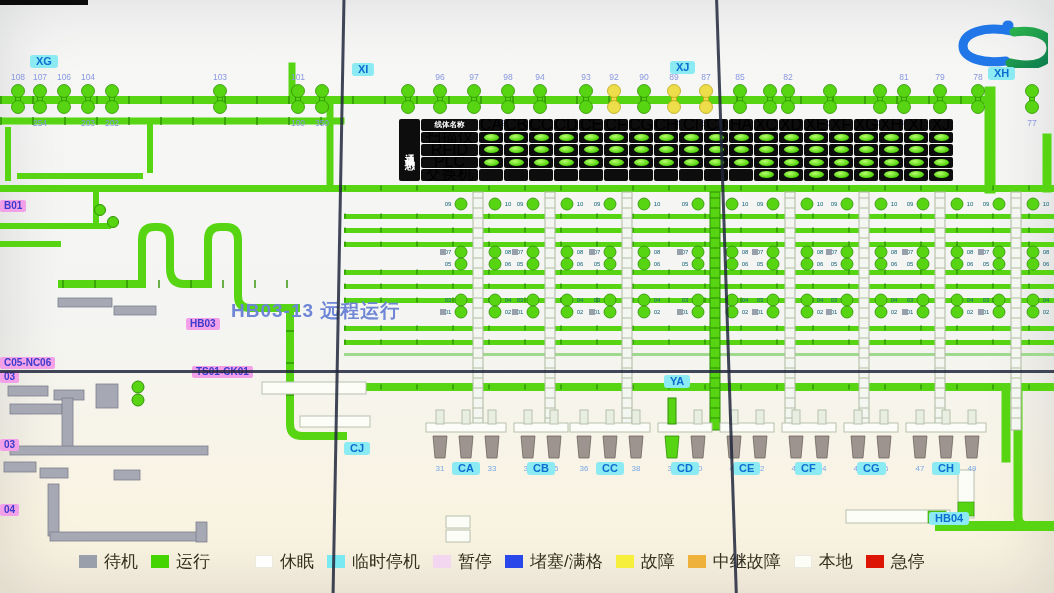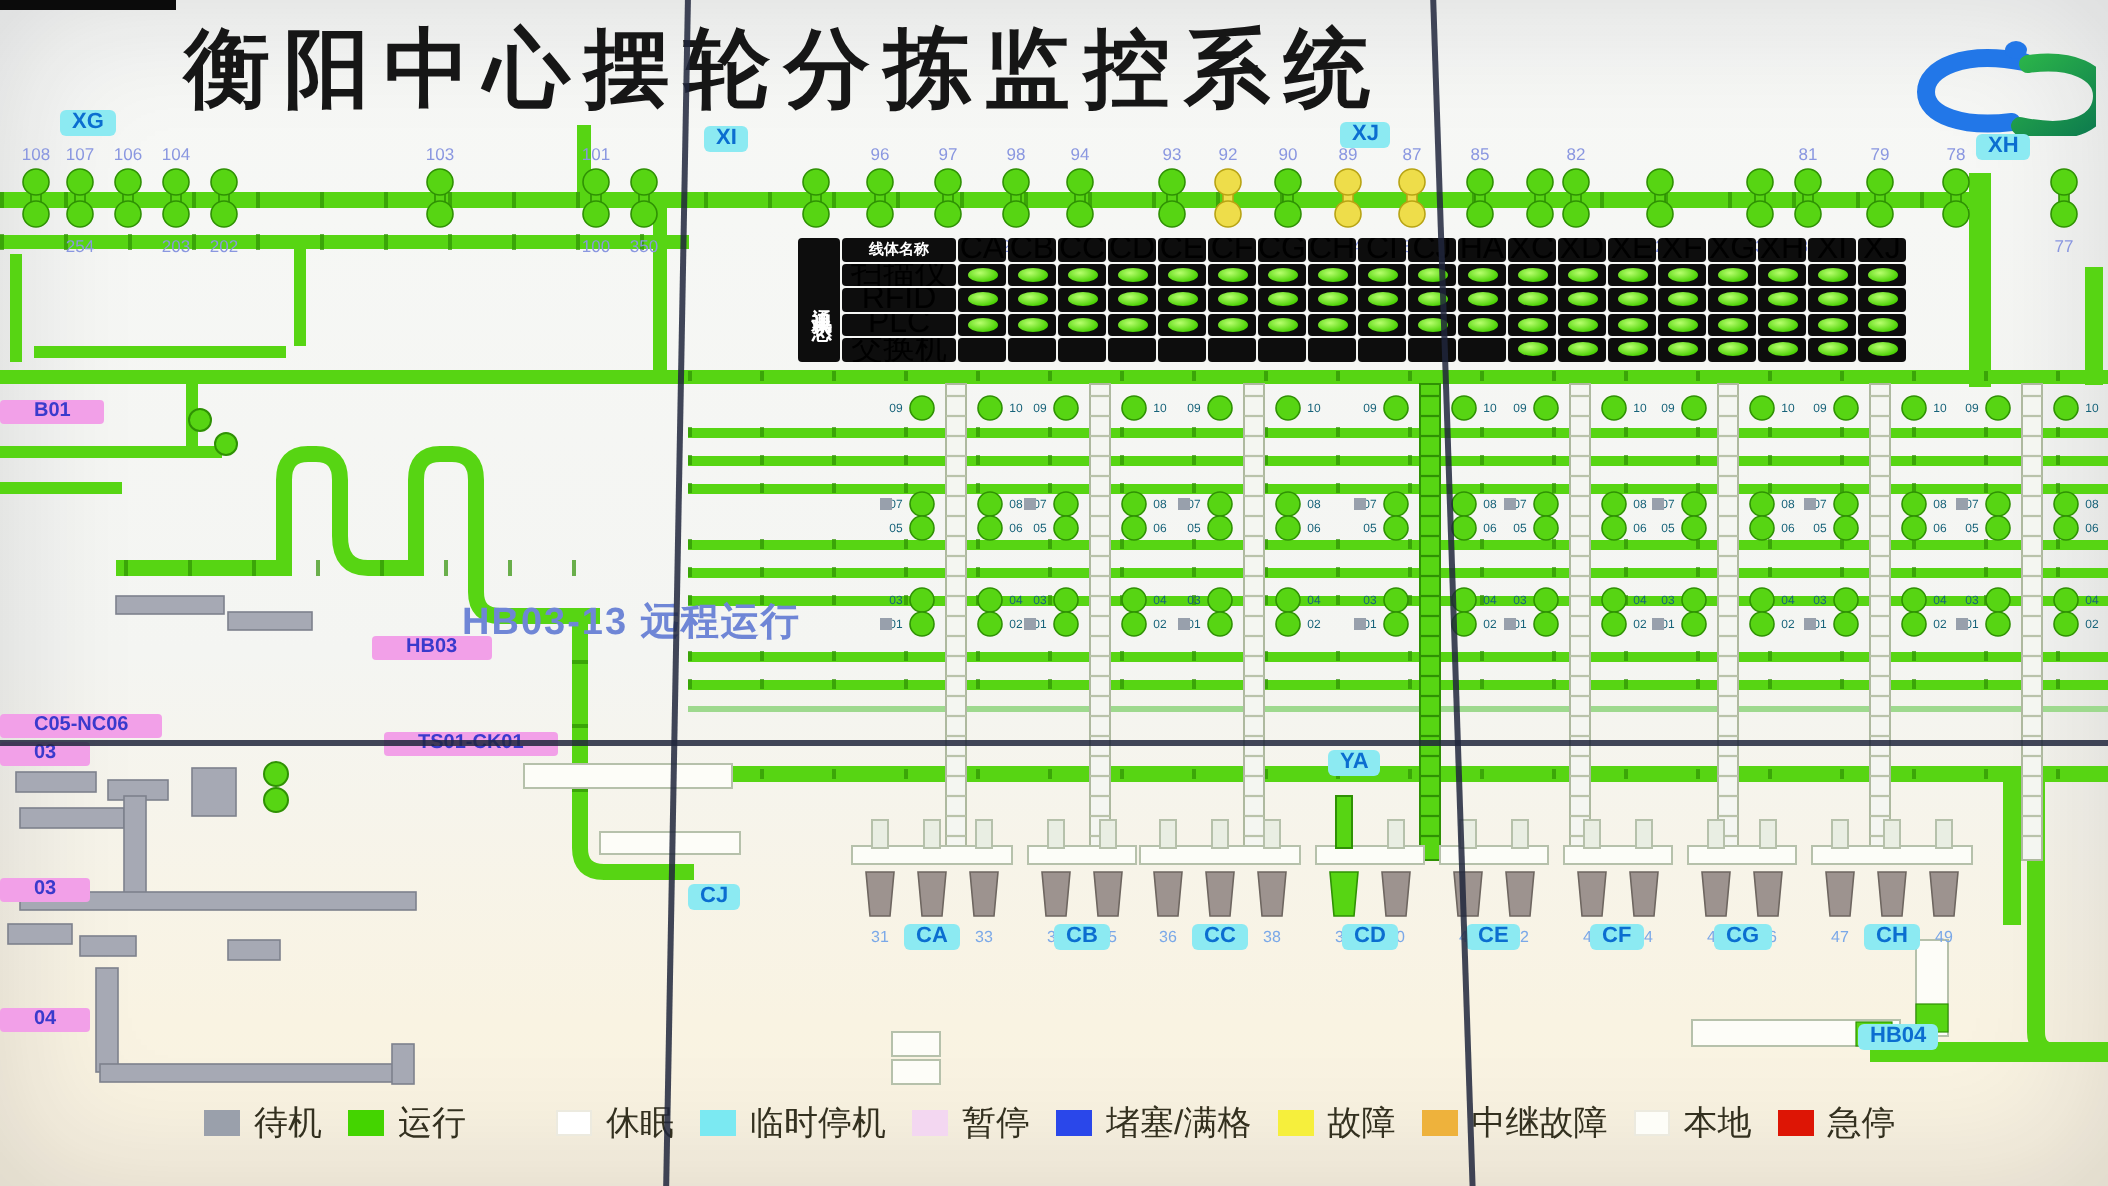--- a/index.html
+++ b/index.html
@@ -10,41 +10,41 @@
     font-family:"Liberation Sans","DejaVu Sans",sans-serif;
     box-shadow:inset 0 0 70px rgba(20,20,40,.14);
   }
   .title{
     position:absolute;left:92px;top:6px;width:800px;
     font-size:43px;font-weight:bold;color:#161616;letter-spacing:7px;white-space:nowrap;
   }
   svg.diagram{position:absolute;left:0;top:0;}
   .badge{position:absolute;font-weight:bold;border-radius:3px;white-space:nowrap;z-index:4;}
   .badge.cyan{background:#8ceaf2;color:#0b6ed0;font-size:11px;line-height:13px;padding:0 6px;}
-  .badge.pink{background:#f2a0e8;color:#3a3acc;font-size:10px;line-height:12px;padding:0 17px;border-radius:2px;}
+  .badge.pink{background:#f2a0e8;color:#3a3acc;font-size:10px;line-height:12px;padding:0 4px;border-radius:2px;}
   .overlay-note{
     position:absolute;left:231px;top:298px;font-size:19px;font-weight:bold;
     color:#6f86d6;letter-spacing:1px;z-index:4;white-space:nowrap;text-align:right;
   }
   
   .comm-table{position:absolute;left:399px;top:119px;display:flex;z-index:5;}
   .ct-corner{
     width:21px;background:#0d0d0d;color:#fff;border-radius:2px;margin-right:1px;
     display:flex;align-items:center;justify-content:center;
     writing-mode:vertical-lr;text-orientation:upright;
     font-size:10px;font-weight:bold;letter-spacing:2px;
   }
   .ct-grid{display:grid;grid-template-columns:57px repeat(19,24px);grid-auto-rows:11.5px;gap:1px;}
   .ct-chip{background:#0d0d0d;border-radius:2px;display:flex;align-items:center;justify-content:center;overflow:hidden;}
   .ct-chip span{color:#fff;font-weight:bold;font-size:7.5px;line-height:1;}
   .ct-dot{width:15px;height:7px;border-radius:50%;background:radial-gradient(ellipse at 40% 35%,#b8ff6e,#46cf00 75%);}
   
   .legend{
     position:absolute;left:0;top:545px;width:1054px;height:32px;z-index:5;
-    display:flex;align-items:center;padding-left:102px;overflow:hidden;white-space:nowrap;
+    display:flex;align-items:center;padding-left:79px;overflow:hidden;white-space:nowrap;
   }
   .lg-item{display:flex;align-items:center;margin-right:13px;flex:none;}
   .lg-item .sw{width:18px;height:13px;margin-right:7px;flex:none;}
   .lg-item .lb{font-size:17px;color:#33301f;}
   .lg-item.gap{margin-left:32px;}
   
   .bezel{position:absolute;background:#20263c;opacity:.85;z-index:9;}
   .bezel.v{width:3px;height:620px;top:-12px;}
   .bezel.h{height:3px;width:1054px;left:0;top:370px;}
   .corner-strip{position:absolute;left:0;top:0;width:88px;height:5px;background:#0b0b0b;z-index:9;}
@@ -784,21 +784,20 @@
           <rect x="942" y="410" width="8" height="14" fill="#e9eee3" stroke="#b6c1ab"></rect>
           <path d="M939,436 L953,436 L951,458 L941,458 Z" fill="#9d938f" stroke="#6e6660" stroke-width="0.8"></path>
           <text x="946" y="471" font-size="8" fill="#7aa8e8" font-family="&quot;Liberation Sans&quot;,sans-serif" text-anchor="middle">48</text>
           <rect x="968" y="410" width="8" height="14" fill="#e9eee3" stroke="#b6c1ab"></rect>
           <path d="M965,436 L979,436 L977,458 L967,458 Z" fill="#9d938f" stroke="#6e6660" stroke-width="0.8"></path>
           <text x="972" y="471" font-size="8" fill="#7aa8e8" font-family="&quot;Liberation Sans&quot;,sans-serif" text-anchor="middle">49</text>
         </g>
       </g>
   </svg>
 
-  <div class="title">衡阳中心摆轮分拣监控系统</div>
 
   <svg width="96" height="56" style="position:absolute;left:952px;top:12px;z-index:4">
     <defs>
       <linearGradient id="lg-g" x1="0" y1="0" x2="1" y2="1">
         <stop offset="0" stop-color="#2ab24a"></stop>
           <stop offset="1" stop-color="#0d7a4e"></stop>
       </linearGradient>
     </defs>
     <path d="M60,19 C30,13 11,22 11,34 C11,46 30,52 54,49" fill="none" stroke="#2277e8" stroke-width="9" stroke-linecap="round"></path>
     <path d="M58,51 C86,57 99,48 99,36 C99,24 84,17 62,20" fill="none" stroke="url(#lg-g)" stroke-width="9" stroke-linecap="round"></path>

